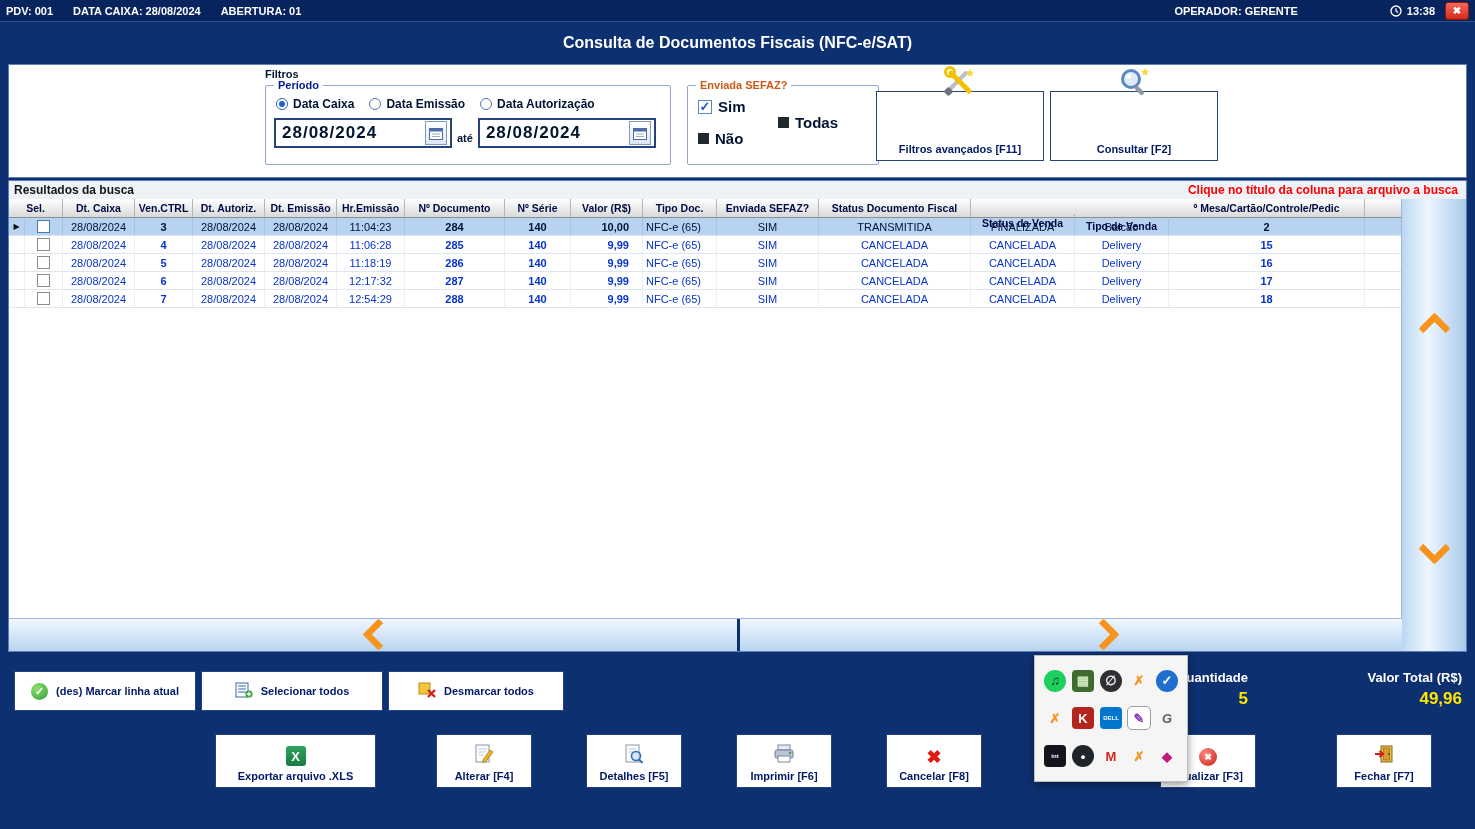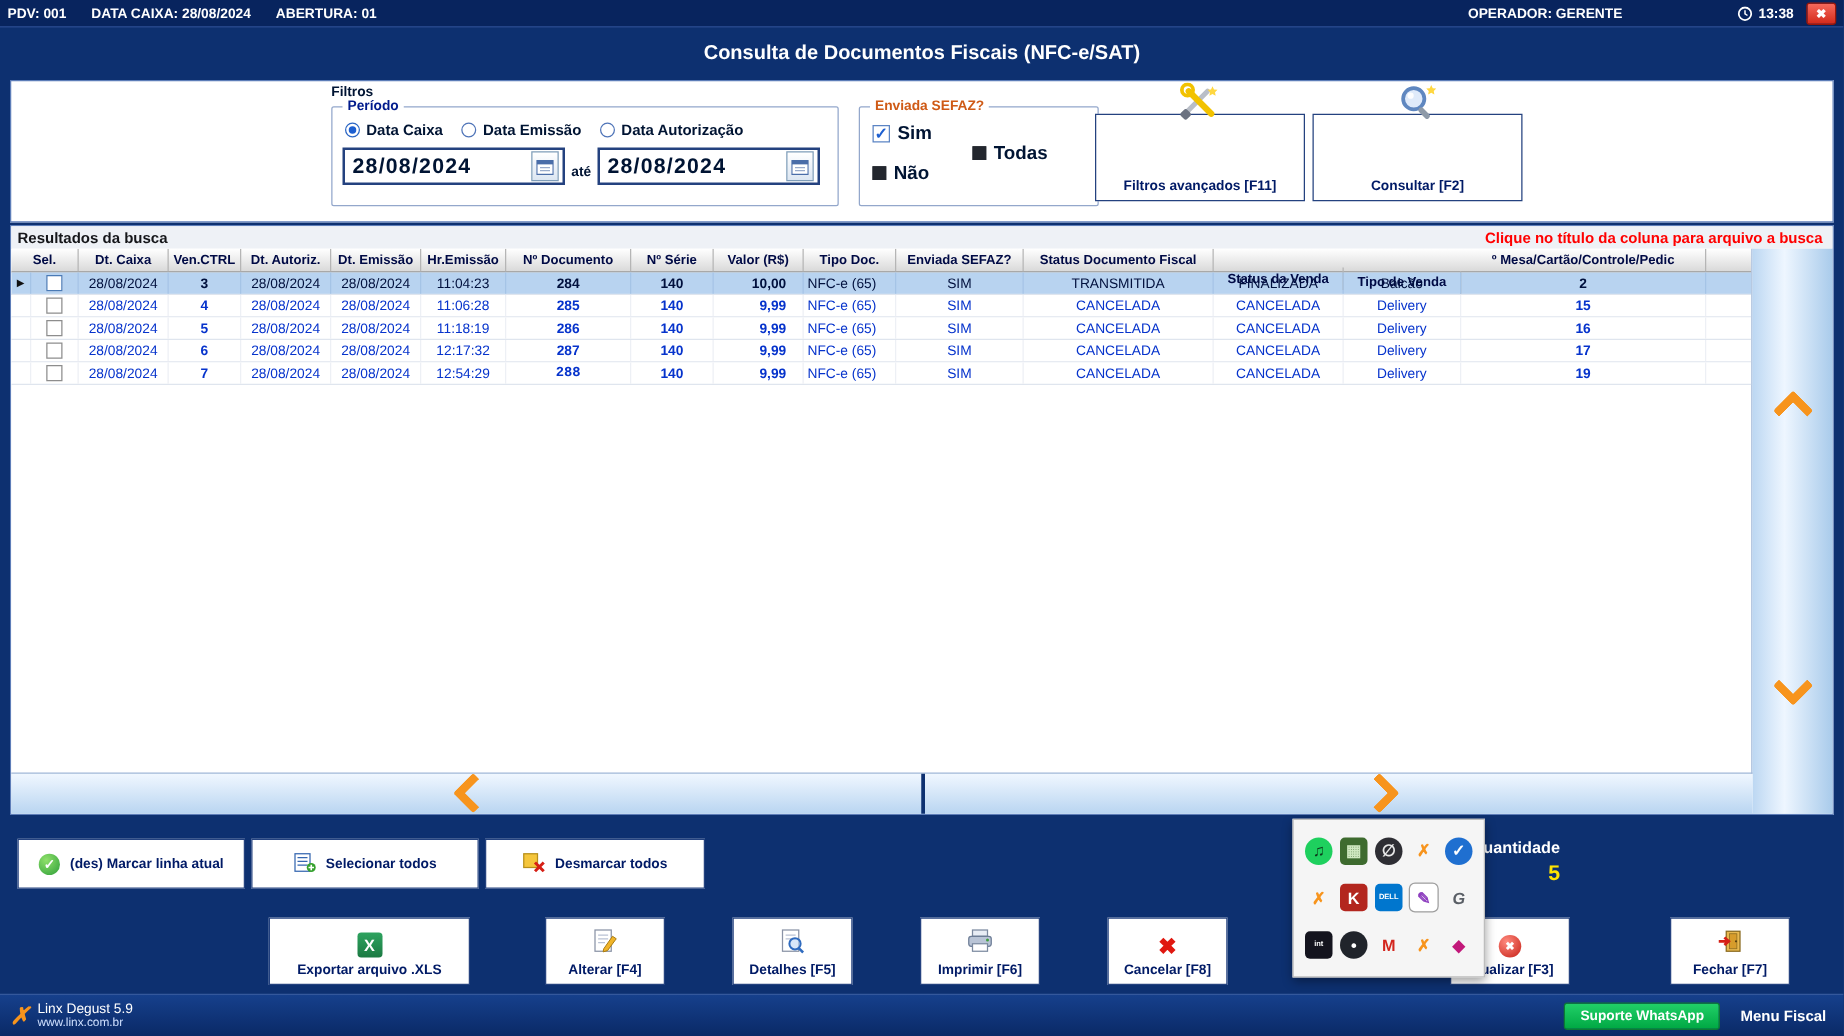--- a/index.html
+++ b/index.html
@@ -342,29 +342,29 @@
           <div class="trow">
             <div class="td gutter" style="width: 16px;"></div>
             <div class="td" style="width: 38px;">
               <span class="rowchk"></span>
             </div>
             <div class="td" style="width: 72px;">28/08/2024</div>
             <div class="td bold" style="width: 58px;">7</div>
             <div class="td" style="width: 72px;">28/08/2024</div>
             <div class="td" style="width: 72px;">28/08/2024</div>
             <div class="td" style="width: 68px;">12:54:29</div>
-            <div class="td bold" style="width: 100px; font-family: Liberation Mono, monospace;">288</div>
+            <div class="td bold" style="width: 100px;">288</div>
             <div class="td bold" style="width: 66px;">140</div>
             <div class="td bold right" style="width: 72px;">9,99</div>
             <div class="td left" style="width: 74px;">NFC-e (65)</div>
             <div class="td" style="width: 102px;">SIM</div>
             <div class="td" style="width: 152px;">CANCELADA</div>
             <div class="td" style="width: 104px;">CANCELADA</div>
             <div class="td" style="width: 94px;">Delivery</div>
-            <div class="td bold" style="width: 196px;">19</div>
+            <div class="td bold" style="width: 196px;">18</div>
           </div>
         </div>
     </div>
     <div class="vscroll">
       <span class="chev up"></span>
       <span class="chev down"></span>
     </div>
     <div class="hscroll">
       <div class="hleft">
           <span class="chev left"></span>
@@ -398,20 +398,24 @@
           <rect x="1" y="1" width="11" height="11" fill="#f5c63c" stroke="#b88f1a"></rect>
           <path d="M10 8 L17 15 M17 8 L10 15" stroke="#d62016" stroke-width="2.4"></path>
         </svg>
     </span>
     <span>Desmarcar todos</span>
   </div>
 
   <div class="qty">
     <div class="tot-label">Quantidade</div>
     <div class="tot-value">5</div>
+  </div>
+  <div class="total">
+    <div class="tot-label">Valor Total (R$)</div>
+    <div class="tot-value">49,96</div>
   </div>
 
   <div class="actbtn ab-xls">
     <span class="ic-xls"></span>
     <span class="actlabel">Exportar arquivo .XLS</span>
   </div>
   <div class="actbtn ab-alt">
     <span>
       <svg width="20" height="20" viewBox="0 0 20 20">
           <rect x="2" y="1" width="13" height="17" fill="#fff" stroke="#8a93a6"></rect>
@@ -477,23 +481,14 @@
       <div class="tray-ic" style="background: rgb(0, 118, 206); color: rgb(255, 255, 255); font-size: 6px;">DELL</div>
       <div class="tray-ic" style="background: rgb(255, 255, 255); color: rgb(142, 63, 191); font-size: 13px; outline: rgb(159, 159, 159) solid 1px;">✎</div>
       <div class="tray-ic" style="color: rgb(90, 95, 102); font-size: 13px; font-style: italic;">G</div>
       <div class="tray-ic" style="background: rgb(20, 20, 30); color: rgb(255, 255, 255); font-size: 6px;">int</div>
       <div class="tray-ic circle" style="background: rgb(32, 36, 43); color: rgb(255, 255, 255); font-size: 13px;">•</div>
       <div class="tray-ic" style="color: rgb(211, 38, 30); font-size: 13px;">M</div>
       <div class="tray-ic" style="color: rgb(247, 148, 29); font-size: 13px;">✗</div>
       <div class="tray-ic" style="color: rgb(194, 24, 122); font-size: 13px;">◆</div>
     </div>
 
-  <div class="statusbar">
-    <span class="linx-logo"></span>
-    <span class="appinfo">
-      <span class="appname">Linx Degust 5.9</span>
-      <span class="appsite">www.linx.com.br</span>
-    </span>
-    <span class="wa">Suporte WhatsApp</span>
-    <span class="menufiscal">Menu Fiscal</span>
-  </div>
 
 </div>
 
 </body></html>

